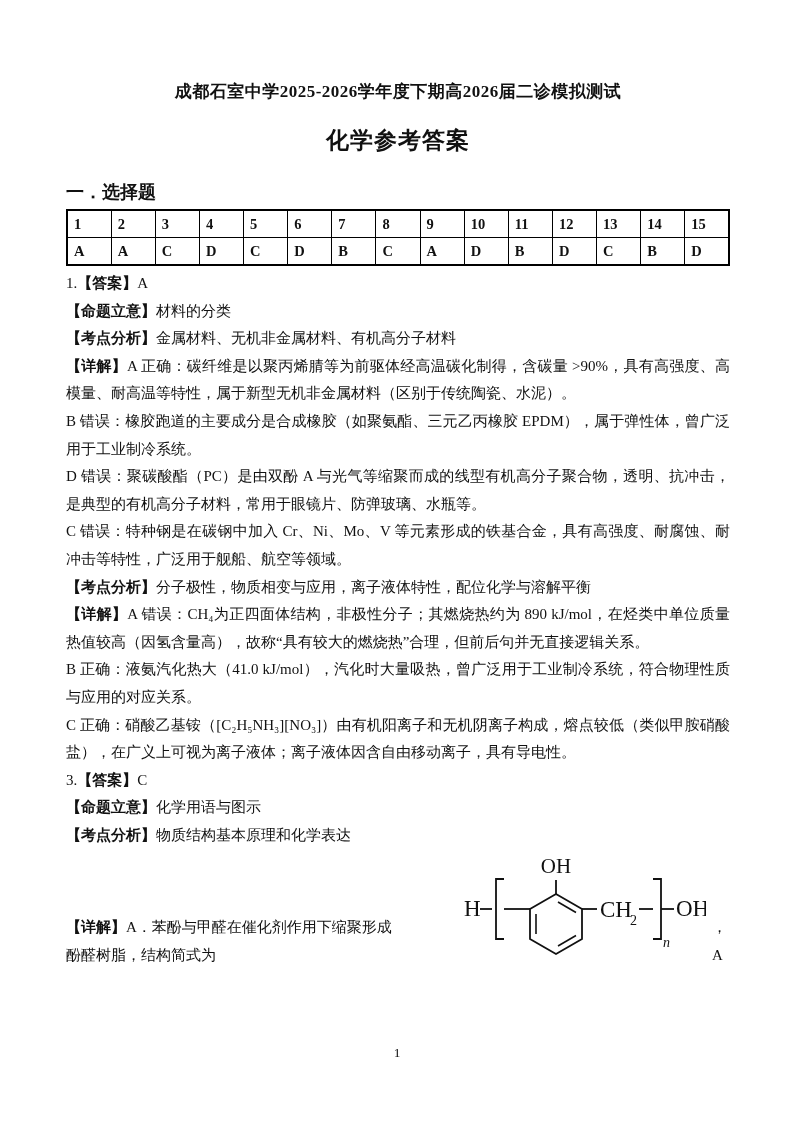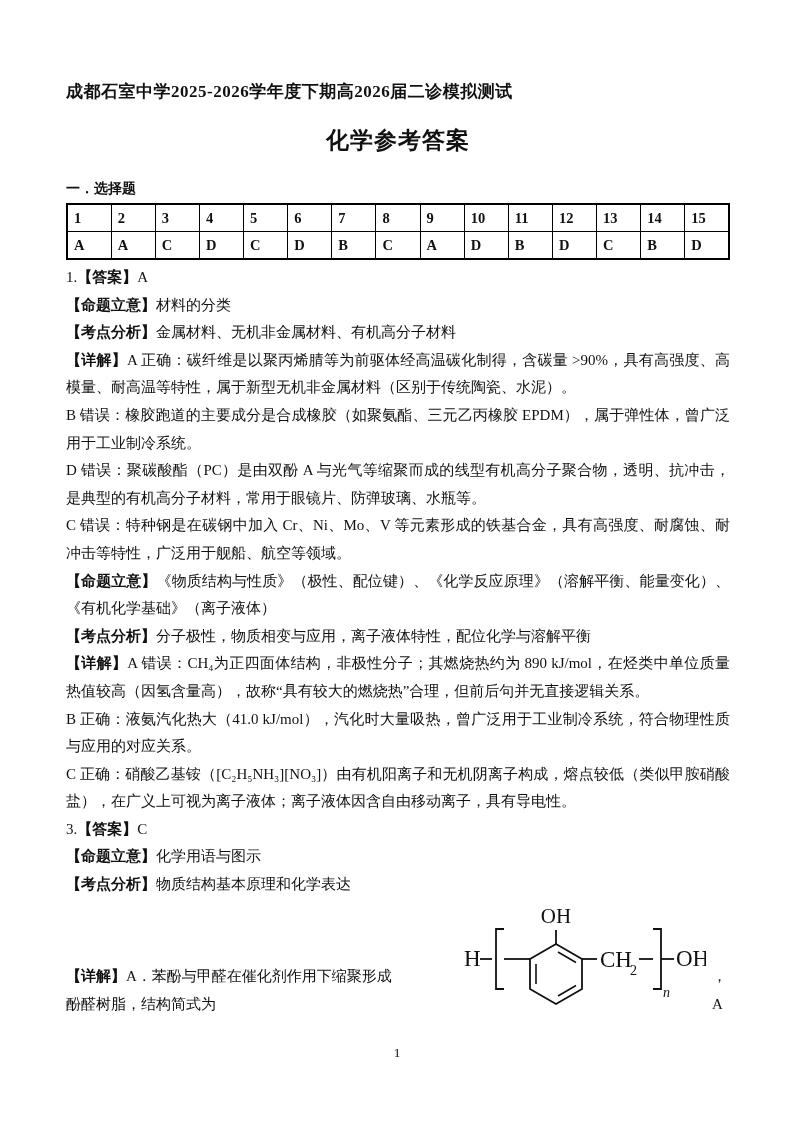--- a/index.html
+++ b/index.html
@@ -3,29 +3,29 @@
 <meta charset="utf-8">
 <style>
   html,body{margin:0;padding:0;background:#888;}
   .page{
     width:794px;height:1123px;margin:0 auto;background:#ffffff;
     box-sizing:border-box;padding:80px 64px 0 66px;
     font-family:"Liberation Serif","DejaVu Serif",serif;
     color:#111;position:relative;overflow:hidden;
   }
   .doc-title{
-    margin:0;text-align:left;font-size:17px;font-weight:bold;
+    margin:0;text-align:center;font-size:17px;font-weight:bold;
     letter-spacing:0.5px;
   }
   .doc-subtitle{
     margin:22px 0 0 0;text-align:center;font-size:23px;font-weight:bold;
     letter-spacing:1px;
   }
   .section-heading{
-    margin-top:24px;font-size:14px;font-weight:bold;
+    margin-top:24px;font-size:18px;font-weight:bold;
   }
   table.answer-table{
     border-collapse:collapse;width:100%;margin-top:5px;
     border:2px solid #000;table-layout:fixed;
   }
   table.answer-table td{
     border:1px solid #000;height:26px;padding:0 0 0 6px;
     font-size:14.5px;font-weight:bold;vertical-align:middle;
     font-family:"Liberation Serif","DejaVu Serif",serif;
   }
@@ -97,21 +97,20 @@
   </table>
 
   <div class="paras" id="paragraphs">
       <p class="para"><span>1.</span><span class="lbl">【答案】</span><span>A</span></p>
       <p class="para"><span class="lbl">【命题立意】</span><span>材料的分类</span></p>
       <p class="para"><span class="lbl">【考点分析】</span><span>金属材料、无机非金属材料、有机高分子材料</span></p>
       <p class="para"><span class="lbl">【详解】</span><span>A 正确：碳纤维是以聚丙烯腈等为前驱体经高温碳化制得，含碳量 &gt;90%，具有高强度、高模量、耐高温等特性，属于新型无机非金属材料（区别于传统陶瓷、水泥）。</span></p>
       <p class="para"><span>B 错误：橡胶跑道的主要成分是合成橡胶（如聚氨酯、三元乙丙橡胶 EPDM），属于弹性体，曾广泛用于工业制冷系统。</span></p>
       <p class="para"><span>D 错误：聚碳酸酯（PC）是由双酚 A 与光气等缩聚而成的线型有机高分子聚合物，透明、抗冲击，是典型的有机高分子材料，常用于眼镜片、防弹玻璃、水瓶等。</span></p>
       <p class="para"><span>C 错误：特种钢是在碳钢中加入 Cr、Ni、Mo、V 等元素形成的铁基合金，具有高强度、耐腐蚀、耐冲击等特性，广泛用于舰船、航空等领域。</span></p>
-      <p class="para"><span class="lbl">【命题立意】</span><span>《物质结构与性质》（极性、配位键）、《化学反应原理》（溶解平衡、能量变化）、《有机化学基础》（离子液体）</span></p>
       <p class="para"><span class="lbl">【考点分析】</span><span>分子极性，物质相变与应用，离子液体特性，配位化学与溶解平衡</span></p>
       <p class="para"><span class="lbl">【详解】</span><span>A 错误：CH₄为正四面体结构，非极性分子；其燃烧热约为 890 kJ/mol，在烃类中单位质量热值较高（因氢含量高），故称“具有较大的燃烧热”合理，但前后句并无直接逻辑关系。</span></p>
       <p class="para"><span>B 正确：液氨汽化热大（41.0 kJ/mol），汽化时大量吸热，曾广泛用于工业制冷系统，符合物理性质与应用的对应关系。</span></p>
       <p class="para"><span>C 正确：硝酸乙基铵（[C₂H₅NH₃][NO₃]）由有机阳离子和无机阴离子构成，熔点较低（类似甲胺硝酸盐），在广义上可视为离子液体；离子液体因含自由移动离子，具有导电性。</span></p>
       <p class="para"><span>3.</span><span class="lbl">【答案】</span><span>C</span></p>
       <p class="para"><span class="lbl">【命题立意】</span><span>化学用语与图示</span></p>
       <p class="para"><span class="lbl">【考点分析】</span><span>物质结构基本原理和化学表达</span></p>
     </div>
 
   <div class="detail-row">

